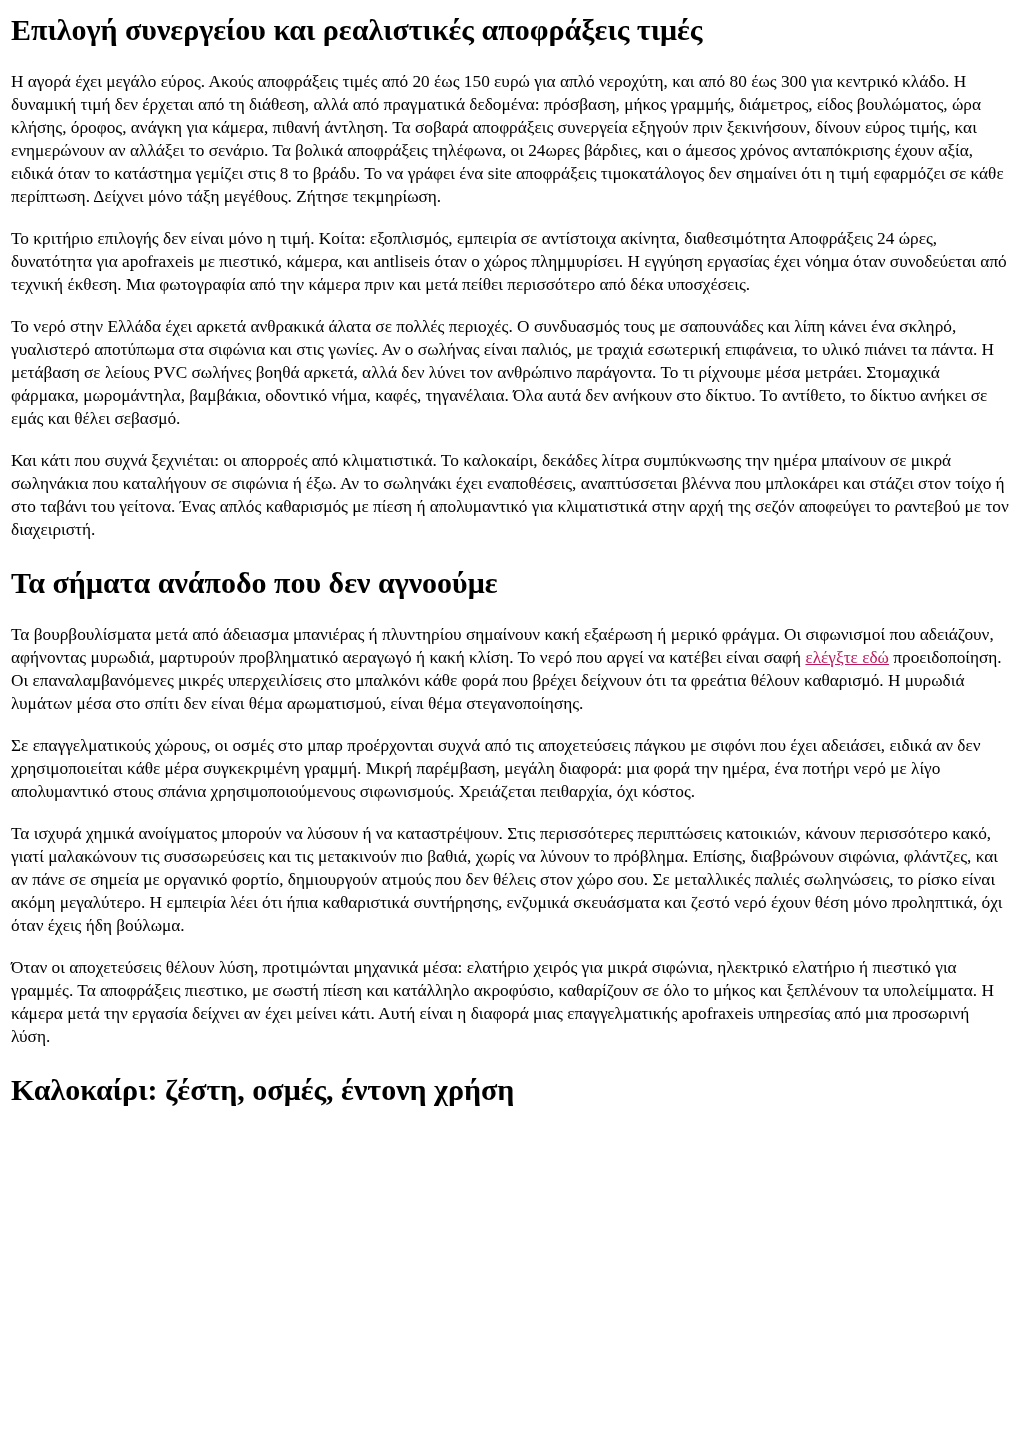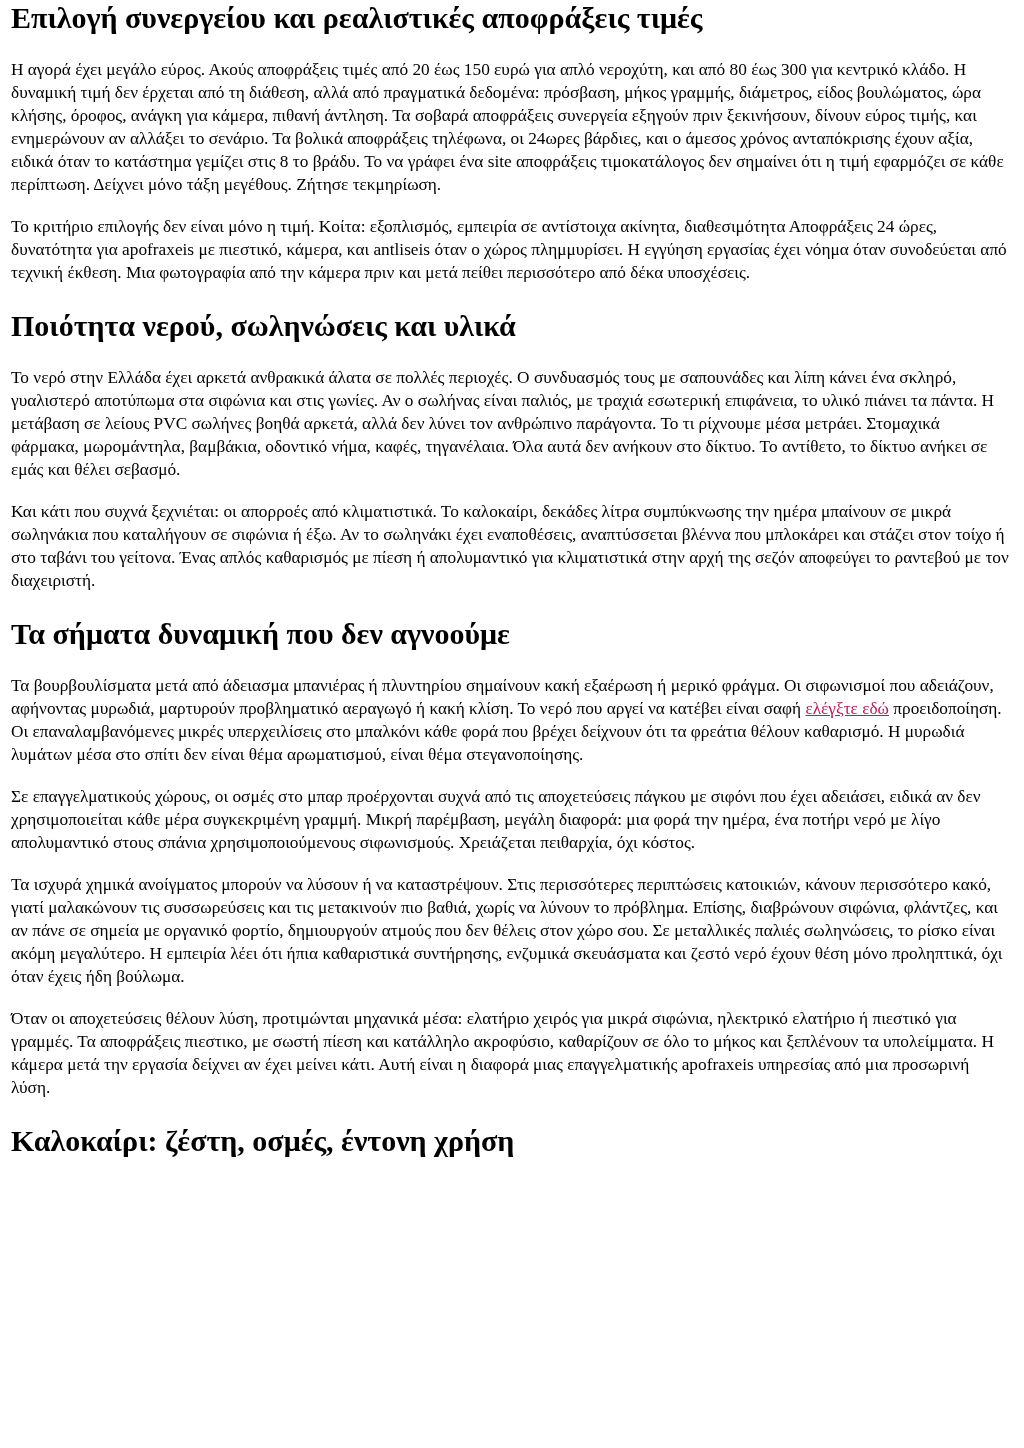--- a/index.html
+++ b/index.html
@@ -18,21 +18,21 @@
       padding: 0 10px 0 11px;
     }
     h2 {
       font-family: "Liberation Serif", "DejaVu Serif", serif;
       font-size: 30px;
       font-weight: bold;
       line-height: 36px;
       margin: 0;
     }
     h2.first {
-      padding-top: 0;
+      padding-top: 12px;
       margin-bottom: 22px;
     }
     h2.sec {
       margin-top: 24px;
       margin-bottom: 22px;
     }
     p {
       font-size: 17.3px;
       line-height: 23px;
       margin: 0 4px 19px 0;
@@ -47,27 +47,26 @@
 
 <div class="page">
 
   <section>
     <h2 class="first">Επιλογή συνεργείου και ρεαλιστικές αποφράξεις τιμές</h2>
     <p>Η αγορά έχει μεγάλο εύρος. Ακούς αποφράξεις τιμές από 20 έως 150 ευρώ για απλό νεροχύτη, και από 80 έως 300 για κεντρικό κλάδο. Η δυναμική τιμή δεν έρχεται από τη διάθεση, αλλά από πραγματικά δεδομένα: πρόσβαση, μήκος γραμμής, διάμετρος, είδος βουλώματος, ώρα κλήσης, όροφος, ανάγκη για κάμερα, πιθανή άντληση. Τα σοβαρά αποφράξεις συνεργεία εξηγούν πριν ξεκινήσουν, δίνουν εύρος τιμής, και ενημερώνουν αν αλλάξει το σενάριο. Τα βολικά αποφράξεις τηλέφωνα, οι 24ωρες βάρδιες, και ο άμεσος χρόνος ανταπόκρισης έχουν αξία, ειδικά όταν το κατάστημα γεμίζει στις 8 το βράδυ. Το να γράφει ένα site αποφράξεις τιμοκατάλογος δεν σημαίνει ότι η τιμή εφαρμόζει σε κάθε περίπτωση. Δείχνει μόνο τάξη μεγέθους. Ζήτησε τεκμηρίωση.</p>
     <p>Το κριτήριο επιλογής δεν είναι μόνο η τιμή. Κοίτα: εξοπλισμός, εμπειρία σε αντίστοιχα ακίνητα, διαθεσιμότητα Αποφράξεις 24 ώρες, δυνατότητα για apofraxeis με πιεστικό, κάμερα, και antliseis όταν ο χώρος πλημμυρίσει. Η εγγύηση εργασίας έχει νόημα όταν συνοδεύεται από τεχνική έκθεση. Μια φωτογραφία από την κάμερα πριν και μετά πείθει περισσότερο από δέκα υποσχέσεις.</p>
   </section>
 
   <section>
-    <h2 class="sec">Ποιότητα νερού, σωληνώσεις και υλικά</h2>
     <p>Το νερό στην Ελλάδα έχει αρκετά ανθρακικά άλατα σε πολλές περιοχές. Ο συνδυασμός τους με σαπουνάδες και λίπη κάνει ένα σκληρό, γυαλιστερό αποτύπωμα στα σιφώνια και στις γωνίες. Αν ο σωλήνας είναι παλιός, με τραχιά εσωτερική επιφάνεια, το υλικό πιάνει τα πάντα. Η μετάβαση σε λείους PVC σωλήνες βοηθά αρκετά, αλλά δεν λύνει τον ανθρώπινο παράγοντα. Το τι ρίχνουμε μέσα μετράει. Στομαχικά φάρμακα, μωρομάντηλα, βαμβάκια, οδοντικό νήμα, καφές, τηγανέλαια. Όλα αυτά δεν ανήκουν στο δίκτυο. Το αντίθετο, το δίκτυο ανήκει σε εμάς και θέλει σεβασμό.</p>
     <p>Και κάτι που συχνά ξεχνιέται: οι απορροές από κλιματιστικά. Το καλοκαίρι, δεκάδες λίτρα συμπύκνωσης την ημέρα μπαίνουν σε μικρά σωληνάκια που καταλήγουν σε σιφώνια ή έξω. Αν το σωληνάκι έχει εναποθέσεις, αναπτύσσεται βλέννα που μπλοκάρει και στάζει στον τοίχο ή στο ταβάνι του γείτονα. Ένας απλός καθαρισμός με πίεση ή απολυμαντικό για κλιματιστικά στην αρχή της σεζόν αποφεύγει το ραντεβού με τον διαχειριστή.</p>
   </section>
 
   <section>
-    <h2 class="sec">Τα σήματα δυναμική που δεν αγνοούμε</h2>
+    <h2 class="sec">Τα σήματα ανάποδο που δεν αγνοούμε</h2>
     <p><span>Τα βουρβουλίσματα μετά από άδειασμα μπανιέρας ή πλυντηρίου σημαίνουν κακή εξαέρωση ή μερικό φράγμα. Οι σιφωνισμοί που αδειάζουν, αφήνοντας μυρωδιά, μαρτυρούν προβληματικό αεραγωγό ή κακή κλίση. Το νερό που αργεί να κατέβει είναι σαφή </span><a href="#">ελέγξτε εδώ</a><span> προειδοποίηση. Οι επαναλαμβανόμενες μικρές υπερχειλίσεις στο μπαλκόνι κάθε φορά που βρέχει δείχνουν ότι τα φρεάτια θέλουν καθαρισμό. Η μυρωδιά λυμάτων μέσα στο σπίτι δεν είναι θέμα αρωματισμού, είναι θέμα στεγανοποίησης.</span></p>
     <p>Σε επαγγελματικούς χώρους, οι οσμές στο μπαρ προέρχονται συχνά από τις αποχετεύσεις πάγκου με σιφόνι που έχει αδειάσει, ειδικά αν δεν χρησιμοποιείται κάθε μέρα συγκεκριμένη γραμμή. Μικρή παρέμβαση, μεγάλη διαφορά: μια φορά την ημέρα, ένα ποτήρι νερό με λίγο απολυμαντικό στους σπάνια χρησιμοποιούμενους σιφωνισμούς. Χρειάζεται πειθαρχία, όχι κόστος.</p>
   </section>
 
   <section>
     <p>Τα ισχυρά χημικά ανοίγματος μπορούν να λύσουν ή να καταστρέψουν. Στις περισσότερες περιπτώσεις κατοικιών, κάνουν περισσότερο κακό, γιατί μαλακώνουν τις συσσωρεύσεις και τις μετακινούν πιο βαθιά, χωρίς να λύνουν το πρόβλημα. Επίσης, διαβρώνουν σιφώνια, φλάντζες, και αν πάνε σε σημεία με οργανικό φορτίο, δημιουργούν ατμούς που δεν θέλεις στον χώρο σου. Σε μεταλλικές παλιές σωληνώσεις, το ρίσκο είναι ακόμη μεγαλύτερο. Η εμπειρία λέει ότι ήπια καθαριστικά συντήρησης, ενζυμικά σκευάσματα και ζεστό νερό έχουν θέση μόνο προληπτικά, όχι όταν έχεις ήδη βούλωμα.</p>
     <p>Όταν οι αποχετεύσεις θέλουν λύση, προτιμώνται μηχανικά μέσα: ελατήριο χειρός για μικρά σιφώνια, ηλεκτρικό ελατήριο ή πιεστικό για γραμμές. Τα αποφράξεις πιεστικο, με σωστή πίεση και κατάλληλο ακροφύσιο, καθαρίζουν σε όλο το μήκος και ξεπλένουν τα υπολείμματα. Η κάμερα μετά την εργασία δείχνει αν έχει μείνει κάτι. Αυτή είναι η διαφορά μιας επαγγελματικής apofraxeis υπηρεσίας από μια προσωρινή λύση.</p>
   </section>
 
   <section>

